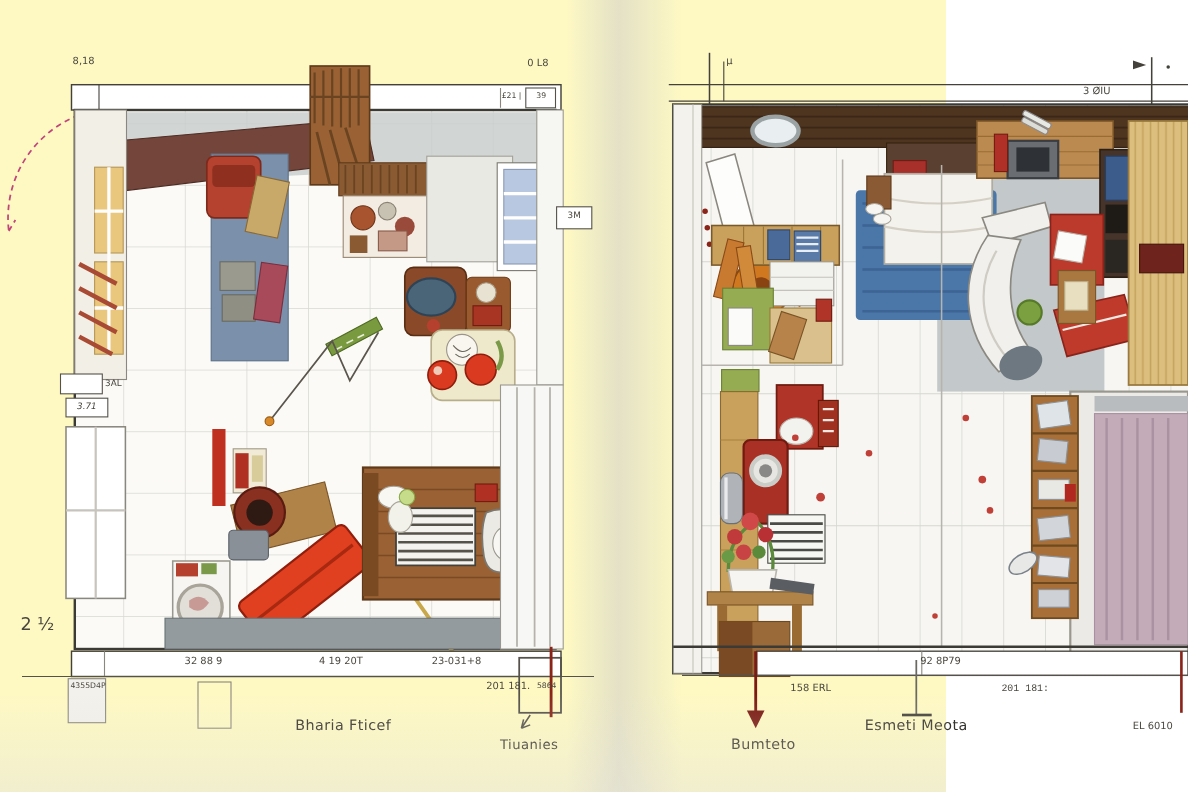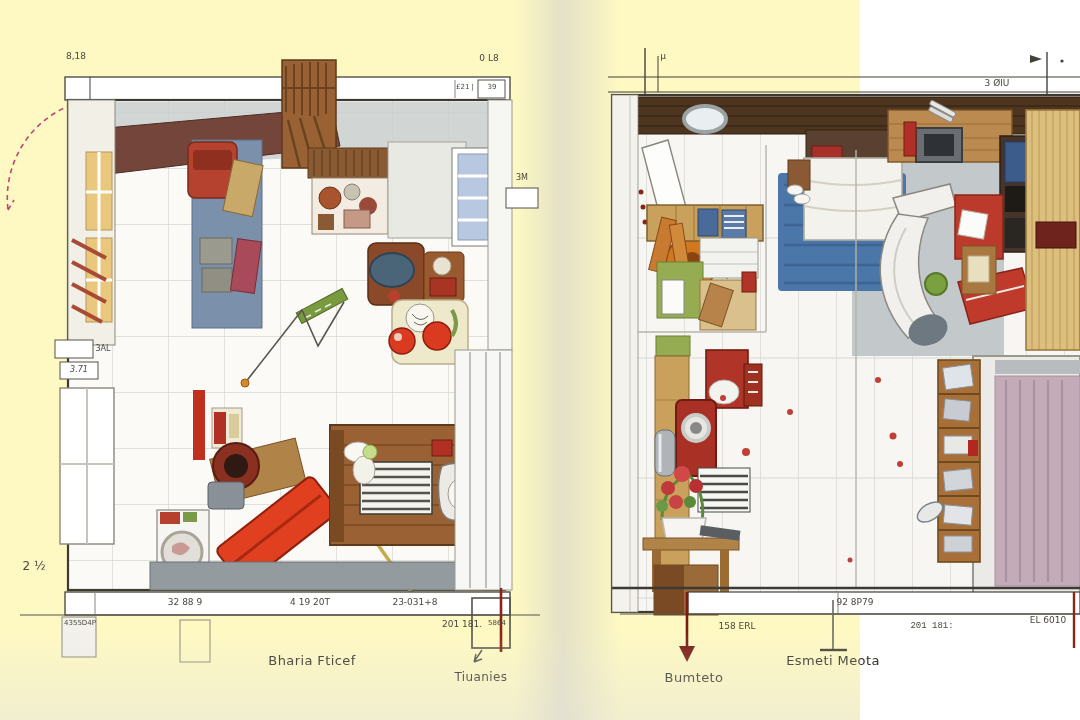--- a/index.html
+++ b/index.html
@@ -3,21 +3,21 @@
 <meta charset="utf-8">
 <style>
   html,body{margin:0;padding:0;background:#fff;overflow:hidden;}
   .stage{position:relative;width:860px;height:720px;background:#fef9c3;font-family:"DejaVu Sans",sans-serif;}
   .gap-shade{position:absolute;left:515px;top:0;width:105px;height:720px;
     background:linear-gradient(90deg,rgba(205,204,200,0),rgba(206,205,201,.55) 45%,rgba(205,204,200,0));}
   .bottom-shade{position:absolute;left:0;bottom:0;width:100%;height:90px;
     background:linear-gradient(180deg,rgba(255,255,255,0),rgba(226,225,220,.45));}
   svg{position:absolute;left:0;top:0;}
   .t{position:absolute;color:#4a473e;white-space:nowrap;transform:translateX(-50%);line-height:1;}
-  .t9{font-size:9px;} .t8{font-size:8px;} .t7{font-size:7px;} .t11{font-size:12px;}
+  .t9{font-size:9px;} .t8{font-size:8px;} .t7{font-size:7px;} .t11{font-size:16px;}
   .cap{font-size:13px;color:#34322b;letter-spacing:.4px;}
   .tl{transform:none;}
 </style>
 </head>
 <body>
 
 <div class="stage">
   <div class="gap-shade"></div>
 
   <svg width="1080" height="720" viewBox="0 0 1080 720">
@@ -393,36 +393,36 @@
         <line x1="820" y1="650" x2="847" y2="650" stroke="#44413a" stroke-width="2.4"></line>
       </g>
       <line x1="1074" y1="592" x2="1074" y2="648" stroke="#8a2418" stroke-width="2.4"></line>
     </g>
   </svg>
 
   <span class="t t9 tl" style="left:66px;top:52px;">8,18</span>
   <span class="t t9" style="left:489px;top:54px;text-align:center;">0 L8</span>
   <span class="t t7" style="left:465px;top:84px;">£21 |</span>
   <span class="t t7" style="left:492px;top:84px;">39</span>
-  <span class="t t8" style="left:522px;top:174px;">3M</span>
+  <span class="t t8" style="left:522px;top:192px;">3M</span>
   <span class="t t8" style="left:74px;top:345px;margin-left:29px;">3AL</span>
   <span class="t t8" style="left:79px;top:366px;font-style:italic;">3.71</span>
   <span class="t t11" style="left:34px;top:560px;">2 ½</span>
   <span class="t t9" style="left:185px;top:598px;">32 88 9</span>
   <span class="t t9" style="left:310px;top:598px;">4 19 20T</span>
   <span class="t t9" style="left:415px;top:598px;">23-031+8</span>
   <span class="t t9" style="left:462px;top:620px;">201 181.</span>
   <span class="t t7" style="left:80px;top:620px;">4355D4P</span>
   <span class="t t7" style="left:497px;top:620px;">5864</span>
   <span class="t cap" style="left:312px;top:654px;">Bharia Fticef</span>
   <span class="t cap" style="left:481px;top:671px;font-size:12px;">Tiuanies</span>
 
   <span class="t t9" style="left:663px;top:52px;">μ</span>
   <span class="t t9" style="left:985px;top:79px;margin-left:12px;">3 ØIU</span>
   <span class="t t9" style="left:855px;top:598px;">92 8P79</span>
   <span class="t t9" style="left:737px;top:622px;">158 ERL</span>
   <span class="t t9" style="left:932px;top:622px;font-family:Liberation Mono, monospace;">201 181:</span>
-  <span class="t t9" style="left:1048px;top:616px;text-align:center;">EL 6010</span>
+  <span class="t t9" style="left:1048px;top:657px;text-align:center;">EL 6010</span>
   <span class="t cap" style="left:694px;top:671px;">Bumteto</span>
   <span class="t cap" style="left:833px;top:654px;">Esmeti Meota</span>
 
   <div class="bottom-shade"></div>
 </div>
 
 </body></html>

